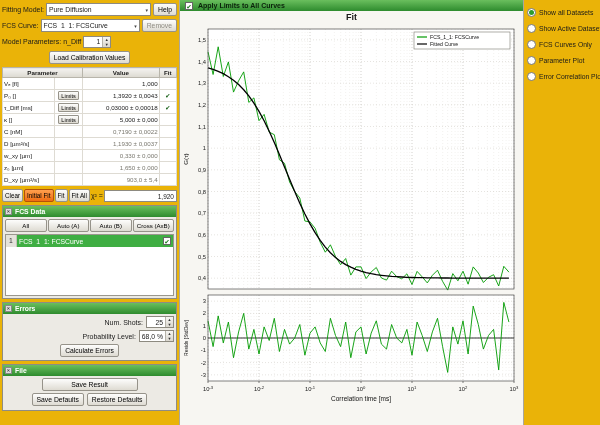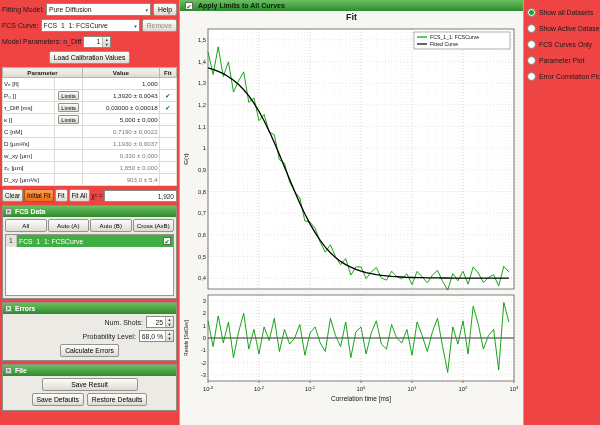--- a/index.html
+++ b/index.html
@@ -1,18 +1,18 @@
 <!DOCTYPE html>
 <html><head>
 <meta charset="utf-8">
 <style>
   *{box-sizing:border-box;margin:0;padding:0;}
   html,body{width:600px;height:425px;overflow:hidden;}
   body{font-family:"Liberation Sans","DejaVu Sans",sans-serif;background:#ece9e3;}
-  .app{display:flex;width:600px;height:425px;background:#ef4444;color:#1a1a1a;}
+  .app{display:flex;width:600px;height:425px;background:#eab308;color:#1a1a1a;}
   .left{width:180px;min-width:180px;border-right:1px solid #aaa79e;padding:3px 2px 0 2px;}
   .frow{display:flex;align-items:center;gap:2px;margin-bottom:3px;height:13px;font-size:7px;}
   .lbl{font-size:7px;white-space:nowrap;}
   .combo{flex:1;display:flex;justify-content:space-between;align-items:center;background:#fff;border:1px solid #8d8a80;height:13px;padding:0 2px;font-size:6.8px;min-width:0;}
   .combo .cv{overflow:hidden;white-space:nowrap;}
   .arrow{font-size:5px;color:#444;margin-left:2px;}
   .btn{background:linear-gradient(#fdfdfc,#dedbd2);border:1px solid #96938a;border-radius:2px;font-size:6.8px;font-family:inherit;height:13px;padding:0 4px;white-space:nowrap;cursor:default;}
   .btn.small{height:9px;font-size:5.6px;padding:0 2px;border-radius:1px;}
   .btn.disabled{color:#8f8c83;}
   .btn.accent{background:linear-gradient(#ffa04e,#ef6c12);border-color:#b35208;}

